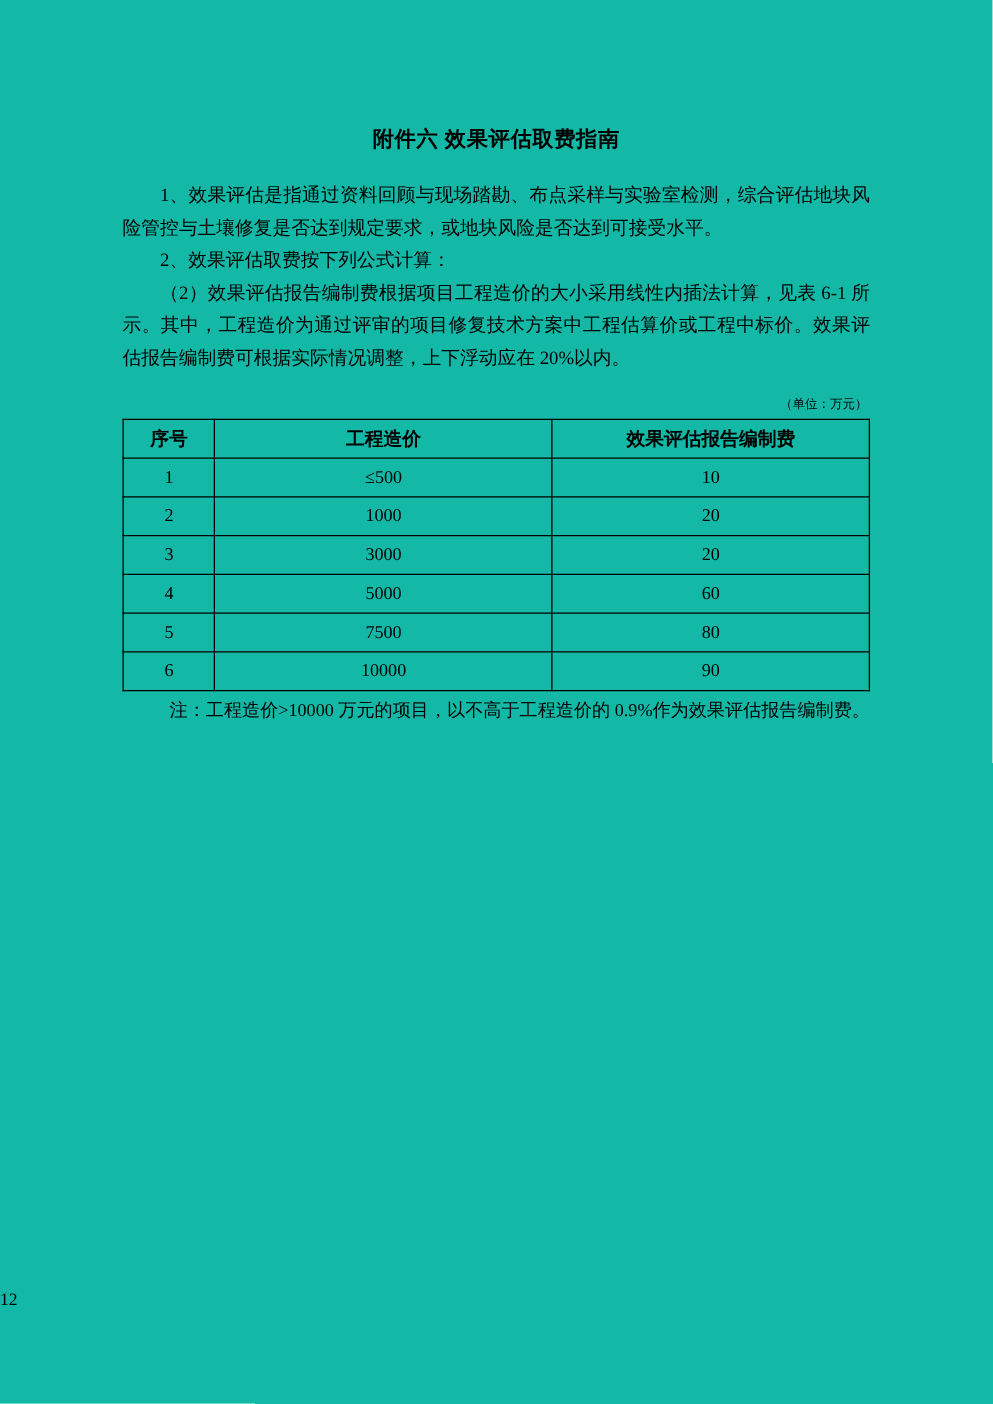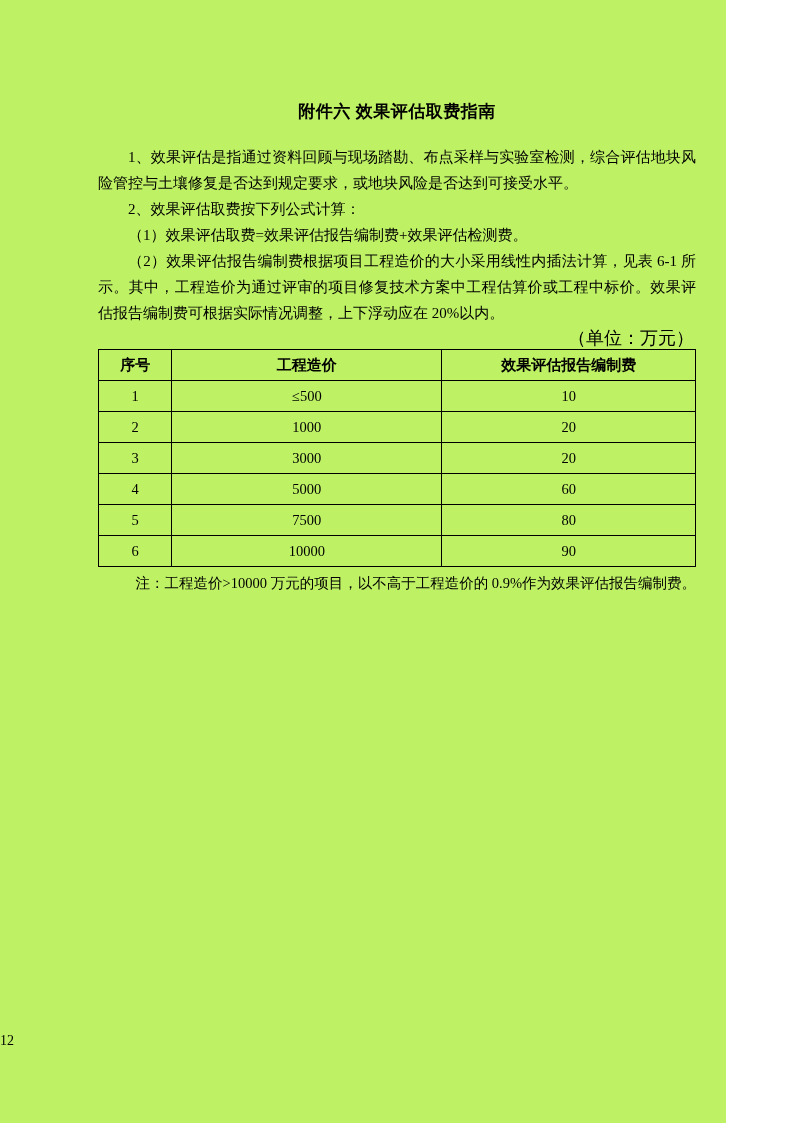--- a/index.html
+++ b/index.html
@@ -2,23 +2,23 @@
 <html><head>
 <meta charset="utf-8">
 <style>
   html, body {
     margin: 0;
     padding: 0;
     background: #ffffff;
   }
   .page {
     position: relative;
-    width: 726px;
+    width: 794px;
     height: 1123px;
-    background: #bef264;
+    background: #14b8a6;
     color: #000000;
     font-family: "Liberation Serif", "DejaVu Serif", serif;
     overflow: hidden;
   }
   .content {
     position: absolute;
     left: 98px;
     top: 100px;
     width: 598px;
   }
@@ -40,24 +40,24 @@
   }
   .table-caption {
     font-family: "Liberation Sans", "DejaVu Sans", sans-serif;
     font-weight: bold;
     font-size: 15.5px;
     line-height: 24px;
     text-align: center;
     margin-top: 6px;
   }
   .unit-label {
-    font-size: 18px;
+    font-size: 10px;
     line-height: 16px;
     text-align: right;
-    margin: 4px 2px 3px 0;
+    margin: 16px 2px 3px 0;
   }
   table.fee-table {
     width: 100%;
     border-collapse: collapse;
     table-layout: fixed;
   }
   table.fee-table th,
   table.fee-table td {
     border: 1px solid #000000;
     height: 30px;
@@ -97,21 +97,20 @@
 </head>
 <body>
 
 <div class="page">
   <div class="content">
 
     <h1 class="doc-title">附件六 效果评估取费指南</h1>
 
     <p class="para">1、效果评估是指通过资料回顾与现场踏勘、布点采样与实验室检测，综合评估地块风险管控与土壤修复是否达到规定要求，或地块风险是否达到可接受水平。</p>
     <p class="para">2、效果评估取费按下列公式计算：</p>
-    <p class="para">（1）效果评估取费=效果评估报告编制费+效果评估检测费。</p>
     <p class="para">（2）效果评估报告编制费根据项目工程造价的大小采用线性内插法计算，见表 6-1 所示。其中，工程造价为通过评审的项目修复技术方案中工程估算价或工程中标价。效果评估报告编制费可根据实际情况调整，上下浮动应在 20%以内。</p>
 
     <div class="unit-label">（单位：万元）</div>
 
     <table class="fee-table">
       <colgroup>
         <col class="col-index">
         <col class="col-cost">
         <col class="col-fee">
       </colgroup>

